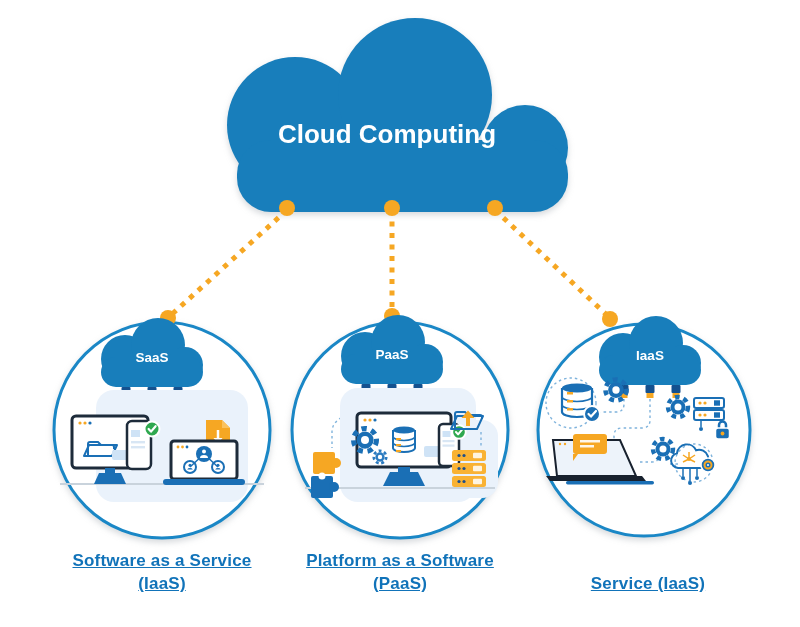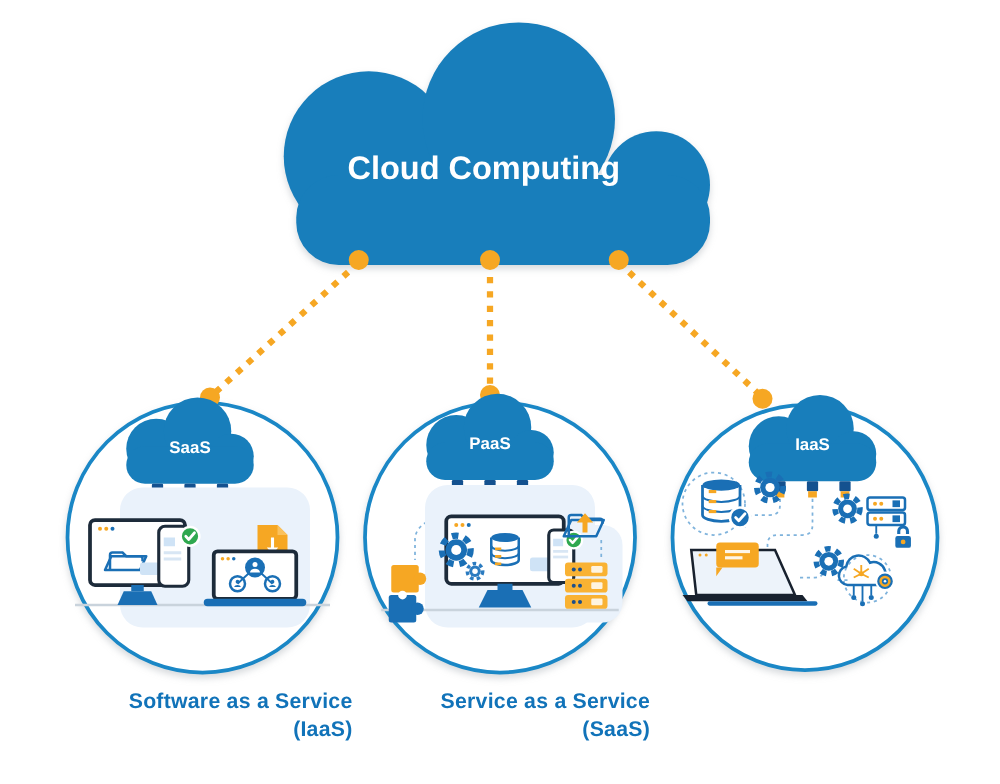--- a/index.html
+++ b/index.html
@@ -21,23 +21,23 @@
   .org{fill:var(--accent_orange,#F6A723);}
   .bl{fill:var(--icon_blue,#1A6FB5);}
   .sbl{stroke:var(--icon_blue,#1A6FB5);fill:none;}
   .dashb{stroke:var(--icon_blue_light,#7FB3DC);stroke-width:1.4;stroke-dasharray:2.5 3;fill:none;}
   .mono{fill:#ffffff;stroke:var(--dark_outline,#1D2B3A);stroke-width:3;}
   .lightbg{fill:var(--panel_bg,#EAF2FB);}
   .base{stroke:var(--baseline_gray,#C9D3DC);stroke-width:2;}
   .shadow{filter:drop-shadow(0 3px 3px rgba(120,130,140,.30));}
 
   .caption{
-    position:absolute;width:240px;text-align:right;
+    position:absolute;width:240px;text-align:center;
     font-weight:bold;font-size:17px;line-height:23px;
-    color:var(--caption_blue,#1173B9);letter-spacing:.2px;
+    color:var(--caption_blue,#1173B9);letter-spacing:.2px;text-decoration:underline;
   }
   #cap-saas{left:42px;top:549px;}
   #cap-paas{left:280px;top:549px;}
   #cap-iaas{left:528px;top:549px;}
 </style>
 </head>
 <body>
 
 <div id="canvas">
 
@@ -337,20 +337,21 @@
       </g>
     </g>
   </g>
 </svg>
 
 <div class="caption" id="cap-saas">
   <span>Software as a Service</span><br>
   <span>(IaaS)</span>
 </div>
 <div class="caption" id="cap-paas">
-  <span>Service as a Service</span><br>
-  <span>(SaaS)</span>
+  <span>Platform as a Software</span><br>
+  <span>(PaaS)</span>
 </div>
 <div class="caption" id="cap-iaas">
   <br>
+  <span>Service (IaaS)</span>
 </div>
 
 </div>
 
 </body></html>

